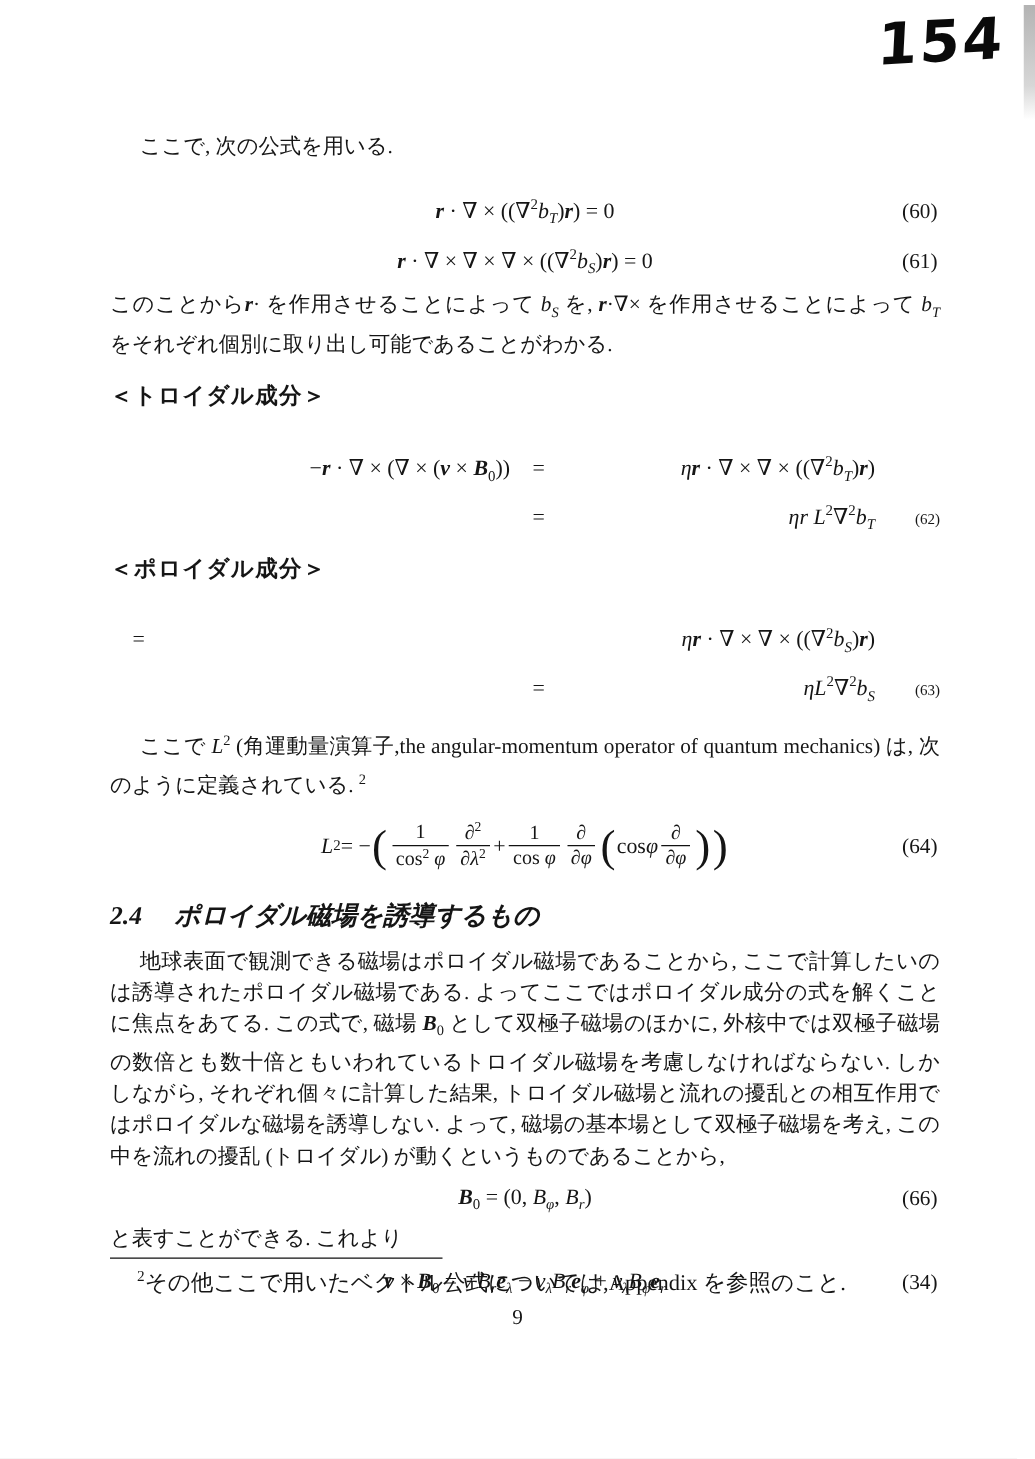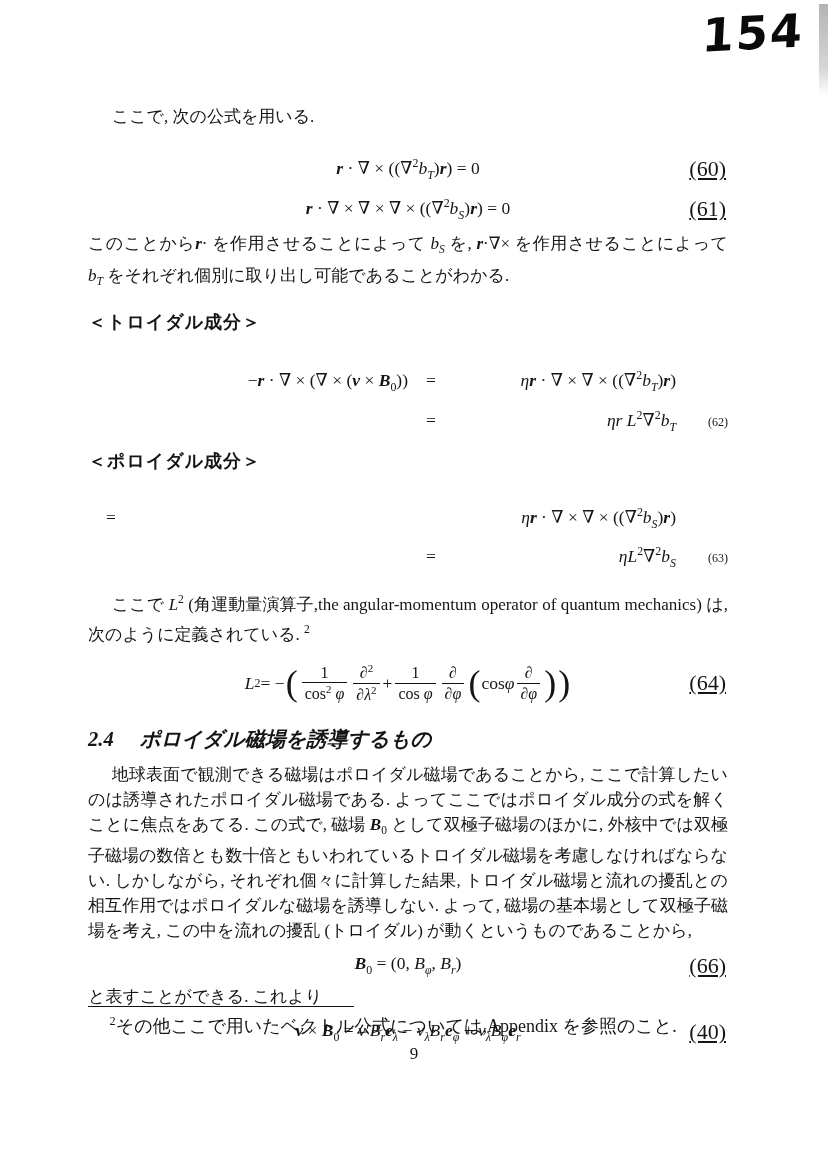--- a/index.html
+++ b/index.html
@@ -17,27 +17,27 @@
     background:linear-gradient(to bottom,#9a9a9a,#c9c9c9 70%,#ffffff);
     opacity:.75;
   }
   .handwritten{
     position:absolute;top:10px;right:24px;
     font-family:"DejaVu Sans",sans-serif;
     font-weight:800;font-size:46px;line-height:1;
     transform:rotate(-3deg) skewX(-6deg);
     letter-spacing:2px;color:#0a0a0a;
   }
-  .content{position:absolute;left:88px;right:100px;top:104px;}
+  .content{position:absolute;left:88px;right:76px;top:104px;}
   p{margin:0;font-size:17px;line-height:26px;text-align:justify;}
   .indent{text-indent:1.4em;}
   .body-par{line-height:25px;}
   
   .equation{position:relative;text-align:center;font-size:17.5px;margin-right:0;}
-  .eq-num{position:absolute;right:2px;top:50%;transform:translateY(-50%);font-size:22px;font-style:normal;text-decoration:underline;}
+  .eq-num{position:absolute;right:2px;top:50%;transform:translateY(-50%);font-size:17px;font-style:normal;}
   
   .aeq{font-size:17.5px;}
   .aeq-row{display:flex;align-items:baseline;line-height:28px;}
   .aeq-lhs{width:320px;text-align:right;white-space:nowrap;}
   .aeq-rel{width:46px;text-align:center;}
   .aeq-rhs{flex:1;text-align:right;white-space:nowrap;}
   .aeq-num{width:52px;text-align:right;font-size:12px;}
   .subhead{font-size:18px;font-weight:bold;letter-spacing:1px;line-height:26px;text-align:left;text-indent:0;}
   .sec-head{display:flex;gap:26px;align-items:baseline;font-weight:bold;font-size:20.5px;line-height:30px;font-style:italic;}
   
@@ -146,21 +146,21 @@
 
     <div class="equation mt10">
       <span><b><i>B</i></b><sub>0</sub> = (0, <i>B<sub>φ</sub></i>, <i>B<sub>r</sub></i>)</span>
       <span class="eq-num">(66)</span>
     </div>
 
     <p class="mt6">と表すことができる. これより</p>
 
     <div class="equation mt10">
       <span><b><i>v</i></b> × <b><i>B</i></b><sub>0</sub> = <i>v</i>′<i>B<sub>r</sub></i><b><i>e</i></b><sub><i>λ</i></sub> − <i>v<sub>λ</sub></i><i>B<sub>r</sub></i><b><i>e</i></b><sub><i>φ</i></sub> + <i>v<sub>λ</sub></i><i>B<sub>φ</sub></i><b><i>e</i></b><sub><i>r</i></sub></span>
-      <span class="eq-num">(40)</span>
+      <span class="eq-num">(34)</span>
     </div>
 
   </div>
 
   <div class="footnote">
     <div class="footnote-rule"></div>
     <p><sup>2</sup>その他ここで用いたベクトル公式については,Appendix を参照のこと.</p>
   </div>
 
   <div class="page-num">9</div>

